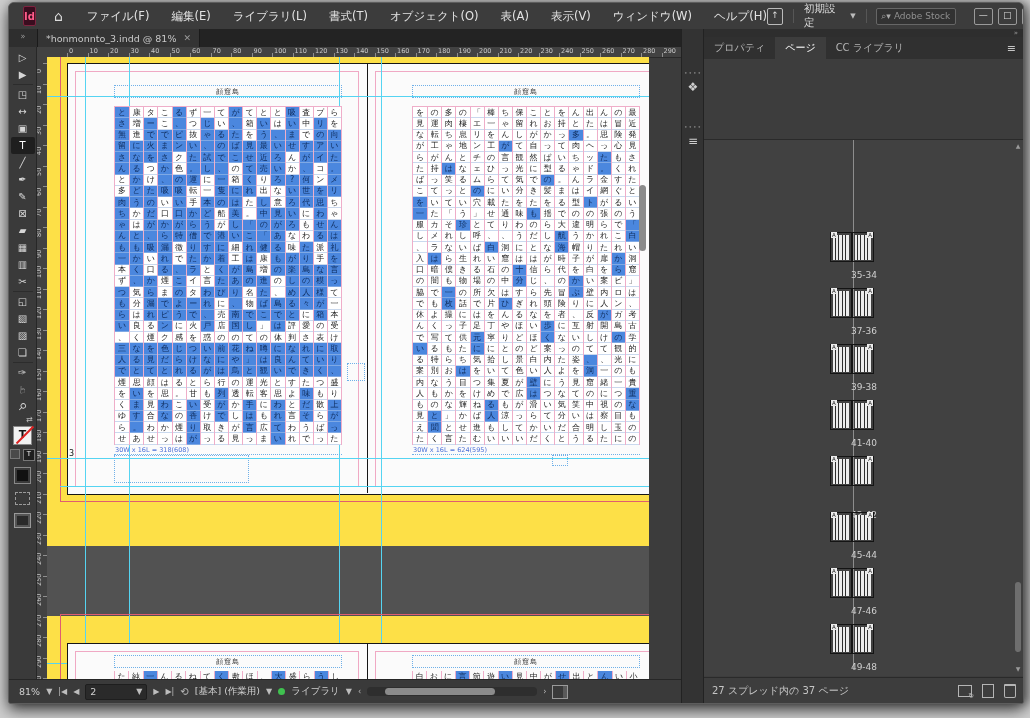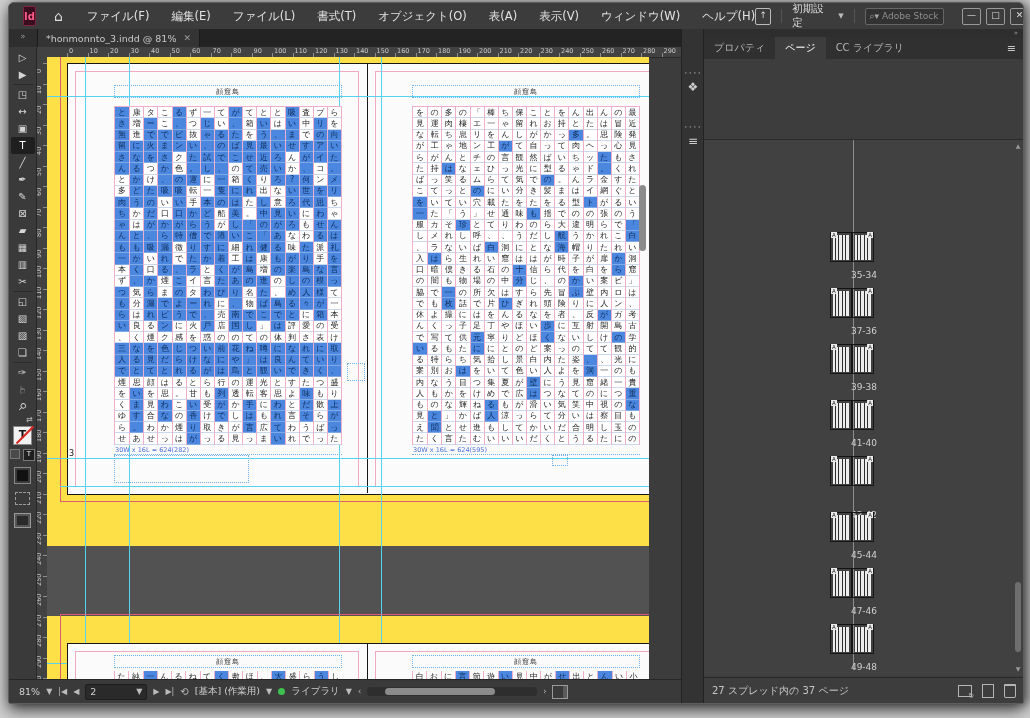--- a/index.html
+++ b/index.html
@@ -120,21 +120,21 @@
 <body>
 
 <div class="window">
 
   <div class="menubar">
     <div class="id-logo">Id</div>
     <div class="home-ic">⌂</div>
     <div id="menu-items">
         <span>ファイル(F)</span>
         <span>編集(E)</span>
-        <span>ファイル(L)</span>
+        <span>ライブラリ(L)</span>
         <span>書式(T)</span>
         <span>オブジェクト(O)</span>
         <span>表(A)</span>
         <span>表示(V)</span>
         <span>ウィンドウ(W)</span>
         <span>ヘルプ(H)</span>
       </div>
     <div class="menubar-right">
       <div class="share-ic">↑</div>
       <div style="width:1px;height:14px;background:#565656;"></div>
@@ -1417,21 +1417,21 @@
           <span class="ch">案</span>
           <span class="ch">内</span>
           <span class="ch">人</span>
           <span class="ch">も</span>
           <span class="ch">見</span>
           <span class="ch">え</span>
           <span class="ch">た</span>
         </div>
       </div>
 
-    <div class="gridlabel" style="left:68px;top:389px;">30W x 16L = 624(282)</div>
+    <div class="gridlabel" style="left:68px;top:389px;">30W x 16L = 318(608)</div>
     <div class="dotline" style="left:67px;top:396px;width:228px;"></div>
     <div class="gridlabel" style="left:366px;top:389px;">30W x 16L = 624(595)</div>
     <div class="dotline" style="left:365px;top:396px;width:228px;"></div>
 
     <div class="pagenum" style="left:22px;top:392px;">3</div>
     <div class="pagenum" style="left:612px;top:390px;">2</div>
 
     <div class="dotbox" style="left:67px;top:398px;width:133px;height:26px;"></div>
     <div class="dotbox" style="left:300px;top:306px;width:16px;height:16px;"></div>
     <div class="dotbox" style="left:505px;top:398px;width:14px;height:9px;"></div>

